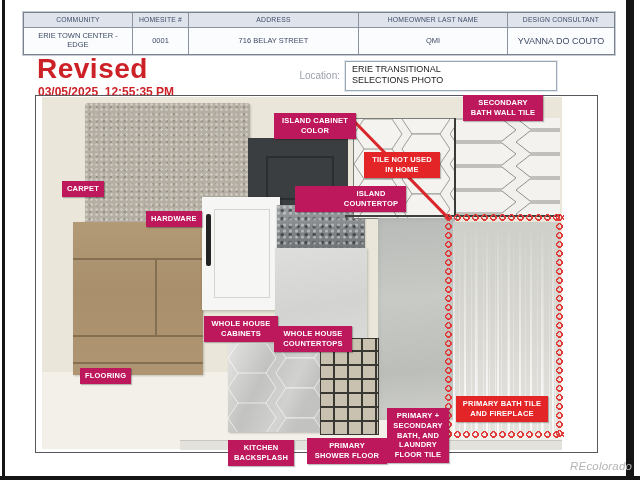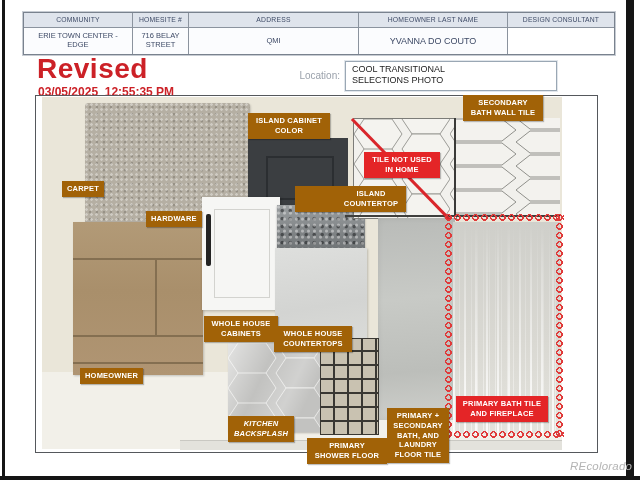--- a/index.html
+++ b/index.html
@@ -75,32 +75,32 @@
 
   
   .scallop{left:444px;top:213px;width:120px;height:226px;pointer-events:none;}
   .sc{position:absolute;}
   .sc-h{height:9px;left:0;right:0;background:radial-gradient(circle at 4.5px 4.5px, rgba(0,0,0,0) 2px, #e03a3a 2px 3.4px, rgba(0,0,0,0) 3.6px);background-size:9px 9px;background-repeat:repeat-x;}
   .sc-v{width:9px;top:0;bottom:0;background:radial-gradient(circle at 4.5px 4.5px, rgba(0,0,0,0) 2px, #e03a3a 2px 3.4px, rgba(0,0,0,0) 3.6px);background-size:9px 9px;background-repeat:repeat-y;}
   .sc-t{top:0;} .sc-b{bottom:0;} .sc-l{left:0;} .sc-r{right:0;}
 
   
   .tag{position:absolute;color:#fff;font-size:7.5px;font-weight:bold;text-align:center;line-height:1.3;padding:3px 5px;white-space:pre-line;letter-spacing:.2px;box-shadow:1px 1px 1px rgba(0,0,0,.25);}
-  .tag.navy{background:#a16207;}
+  .tag.navy{background:#be185d;}
   .tag.red{background:#e42527;}
   .t-carpet{left:62px;top:181px;}
   .t-hardware{left:146px;top:211px;}
-  .t-island-cabinet{left:248px;top:113px;width:72px;}
+  .t-island-cabinet{left:274px;top:113px;width:72px;}
   .t-island-top{left:295px;top:186px;width:60px;padding-left:46px;}
   .t-secondary{left:463px;top:95px;width:70px;}
   .t-notused{left:364px;top:152px;width:66px;}
   .t-wh-cab{left:204px;top:316px;width:64px;}
   .t-wh-top{left:274px;top:326px;width:68px;}
   .t-flooring{left:80px;top:368px;}
-  .t-backsplash{left:228px;top:416px;width:56px;font-style:italic;}
+  .t-backsplash{left:228px;top:440px;width:56px;}
   .t-shower{left:307px;top:438px;width:70px;}
   .t-bathfloor{left:387px;top:408px;width:52px;}
   .t-primarybath{left:456px;top:396px;width:82px;text-align:center;}
 
   .watermark{left:570px;top:460px;color:#b4b4b4;font-size:11.5px;letter-spacing:.2px;font-style:italic;}
 </style>
 </head>
 <body>
 
 <div class="abs edge edge-left"></div>
@@ -108,30 +108,31 @@
 <div class="abs edge edge-bottom"></div>
 
 <div class="abs hdr-table">
   <div class="cell head">COMMUNITY</div>
   <div class="cell head">HOMESITE #</div>
   <div class="cell head">ADDRESS</div>
   <div class="cell head">HOMEOWNER LAST NAME</div>
   <div class="cell head">DESIGN CONSULTANT</div>
   <div class="cell val">ERIE TOWN CENTER -
 EDGE</div>
+  <div class="cell val">0001</div>
   <div class="cell val">716 BELAY STREET</div>
   <div class="cell val">QMI</div>
   <div class="cell val big">YVANNA DO COUTO</div>
 </div>
 
 <div class="abs revised">Revised</div>
 <div class="abs timestamp">03/05/2025  12:55:35 PM</div>
 
 <div class="abs loc-label">Location:</div>
-<div class="abs loc-box">COOL TRANSITIONAL
+<div class="abs loc-box">ERIE TRANSITIONAL
 SELECTIONS PHOTO</div>
 
 <div class="abs photo-frame"></div>
 <div class="abs backdrop"></div>
 <div class="abs floor"></div>
 <div class="abs ledge"></div>
 
 <div class="abs carpet"></div>
 
 <div class="abs flooring">
@@ -225,21 +226,21 @@
 <div class="tag navy t-island-top">ISLAND
 COUNTERTOP</div>
 <div class="tag navy t-secondary">SECONDARY
 BATH WALL TILE</div>
 <div class="tag red t-notused">TILE NOT USED
 IN HOME</div>
 <div class="tag navy t-wh-cab">WHOLE HOUSE
 CABINETS</div>
 <div class="tag navy t-wh-top">WHOLE HOUSE
 COUNTERTOPS</div>
-<div class="tag navy t-flooring">HOMEOWNER</div>
+<div class="tag navy t-flooring">FLOORING</div>
 <div class="tag navy t-backsplash">KITCHEN
 BACKSPLASH</div>
 <div class="tag navy t-shower">PRIMARY
 SHOWER FLOOR</div>
 <div class="tag navy t-bathfloor">PRIMARY +
 SECONDARY
 BATH, AND
 LAUNDRY
 FLOOR TILE</div>
 <div class="tag red t-primarybath">PRIMARY BATH TILE

